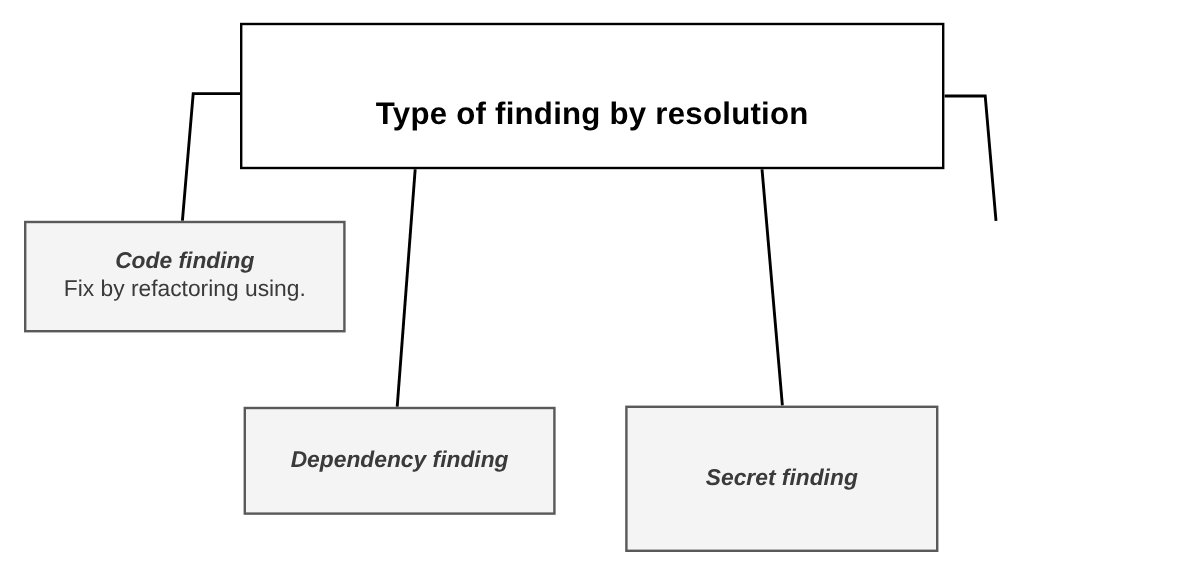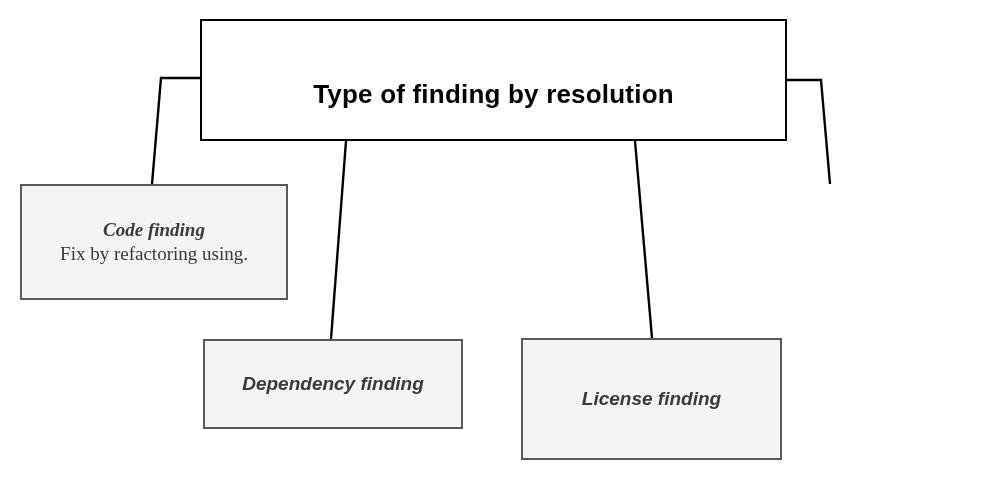--- a/index.html
+++ b/index.html
@@ -66,22 +66,21 @@
     font-weight: normal;
     font-style: normal;
     color: #3a3a3a;
     line-height: 1.28;
     white-space: pre-line;
   }
   .node-code {
     left: 20px;
     top: 184px;
     width: 268px;
-    height: 116px;
-    font-family: Liberation Serif, serif;
+    height: 93px;
   }
   .node-dependency {
     left: 203px;
     top: 339px;
     width: 260px;
     height: 90px;
   }
   .node-license {
     left: 521px;
     top: 338px;
@@ -114,17 +113,17 @@
   <div class="node node-leaf node-code">
     <div class="leaf-title">Code finding</div>
     <div class="leaf-desc">Fix by refactoring using.</div>
   </div>
 
   <div class="node node-leaf node-dependency">
     <div class="leaf-title">Dependency finding</div>
   </div>
 
   <div class="node node-leaf node-license">
-    <div class="leaf-title">License finding</div>
+    <div class="leaf-title">Secret finding</div>
   </div>
 
 
 </div>
 
 </body></html>

